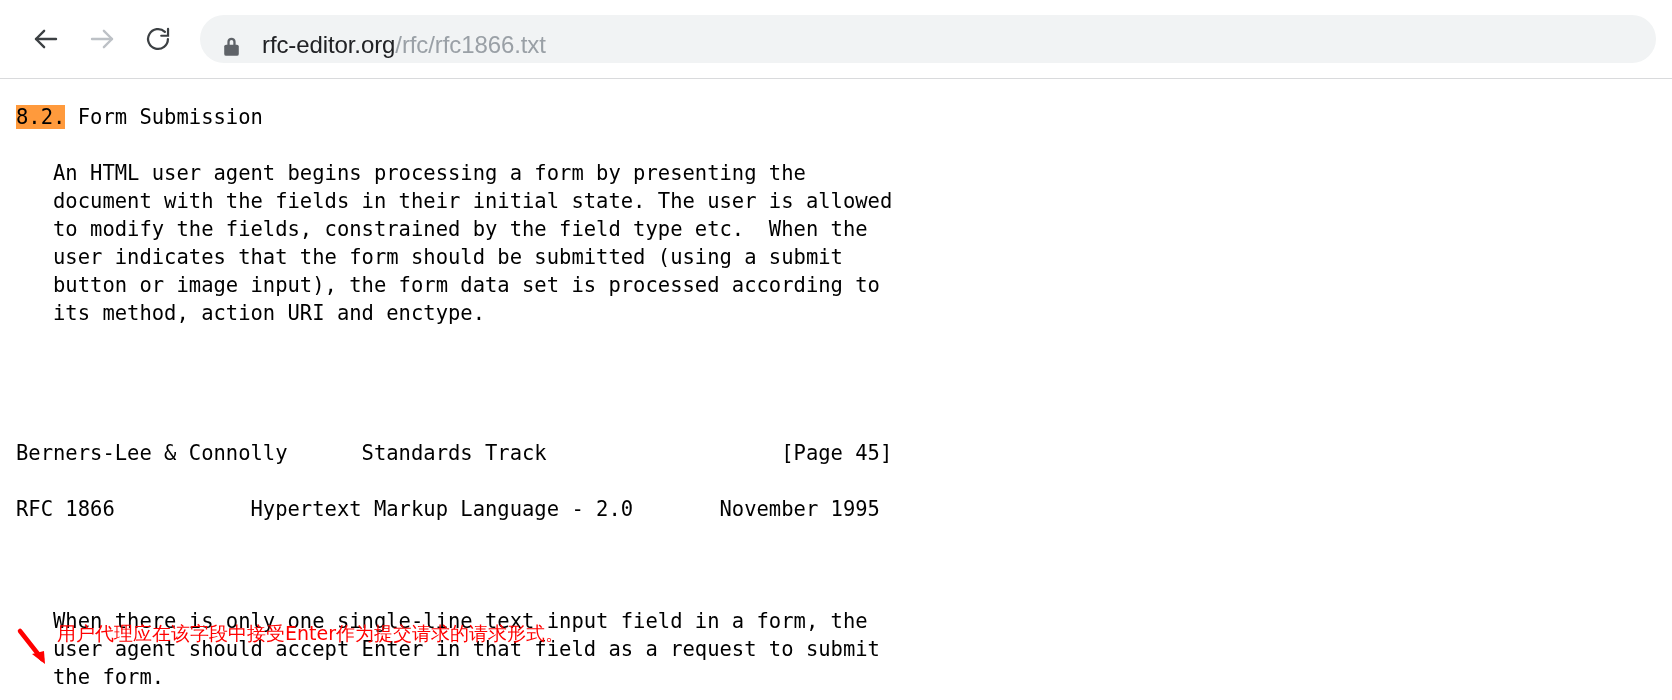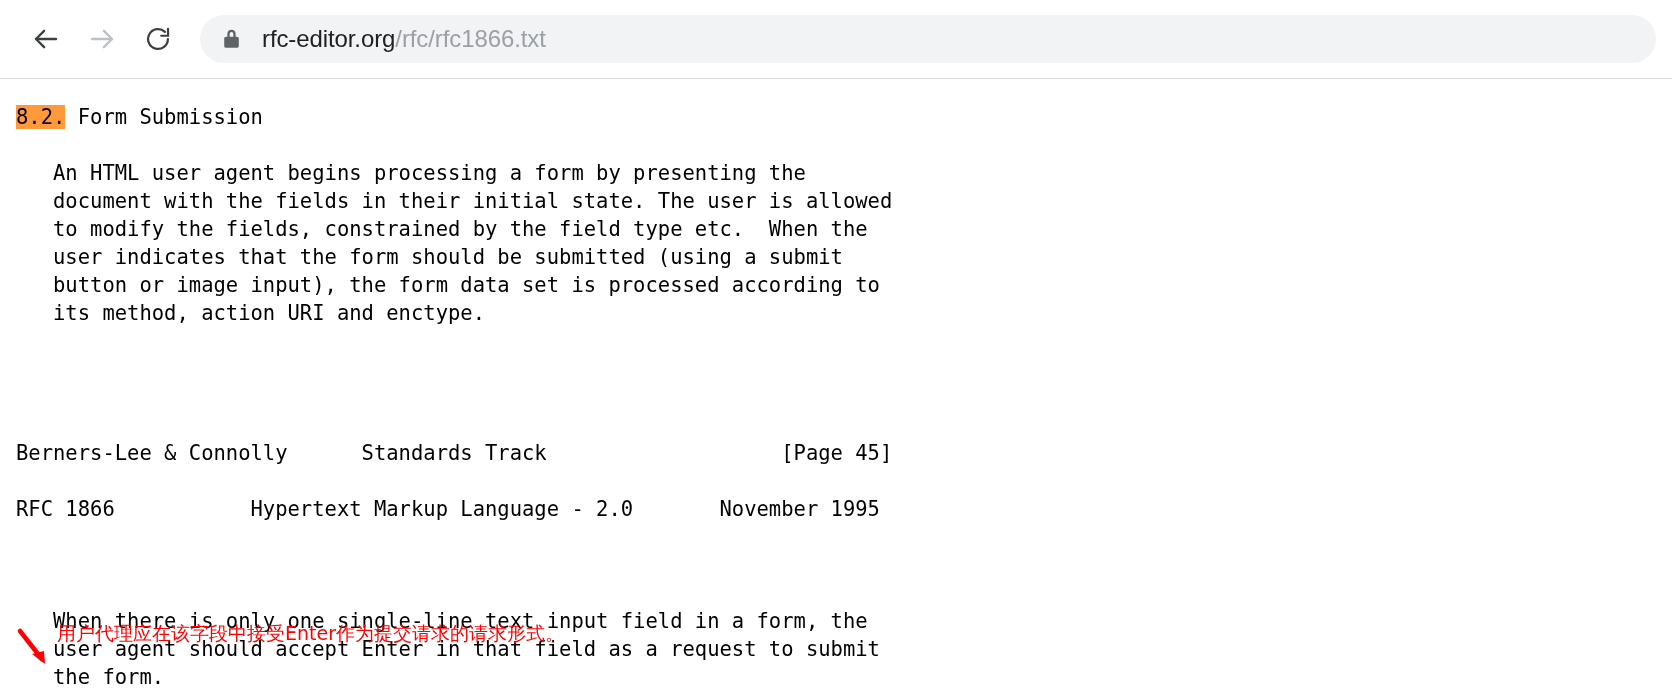--- a/index.html
+++ b/index.html
@@ -39,22 +39,22 @@
   .nav-back  { margin-right: 8px; }
   .nav-fwd   { margin-right: 8px; }
   .nav-reload{ margin-right: 18px; }
 
   .omnibox {
     flex: 1 1 auto;
     height: 48px;
     background: #f1f3f4;
     border-radius: 24px;
     display: flex;
-    align-items: flex-start;
-    padding: 12px 20px;
+    align-items: flex-end;
+    padding: 6px 20px;
     margin-right: 0;
     max-width: 1456px;
   }
   .lock-icon {
     width: 22px;
     height: 22px;
     margin-right: 20px;
     flex: 0 0 auto;
     display: flex;
     align-items: center;

